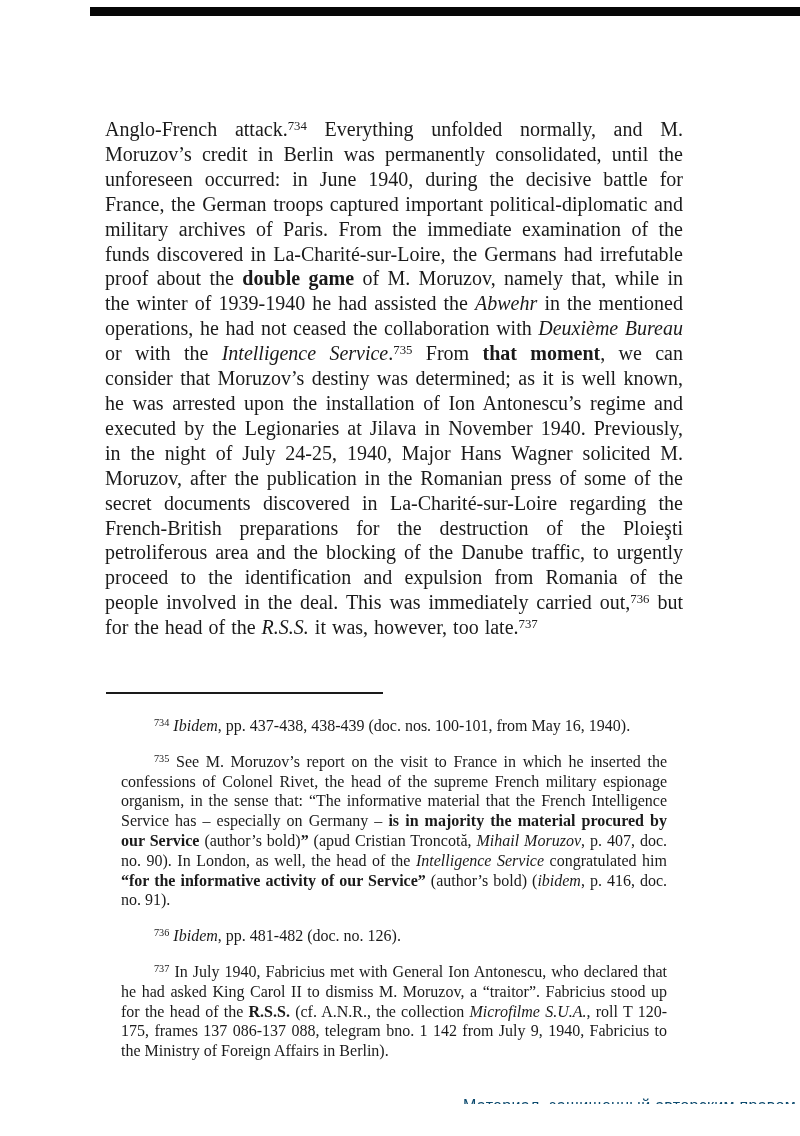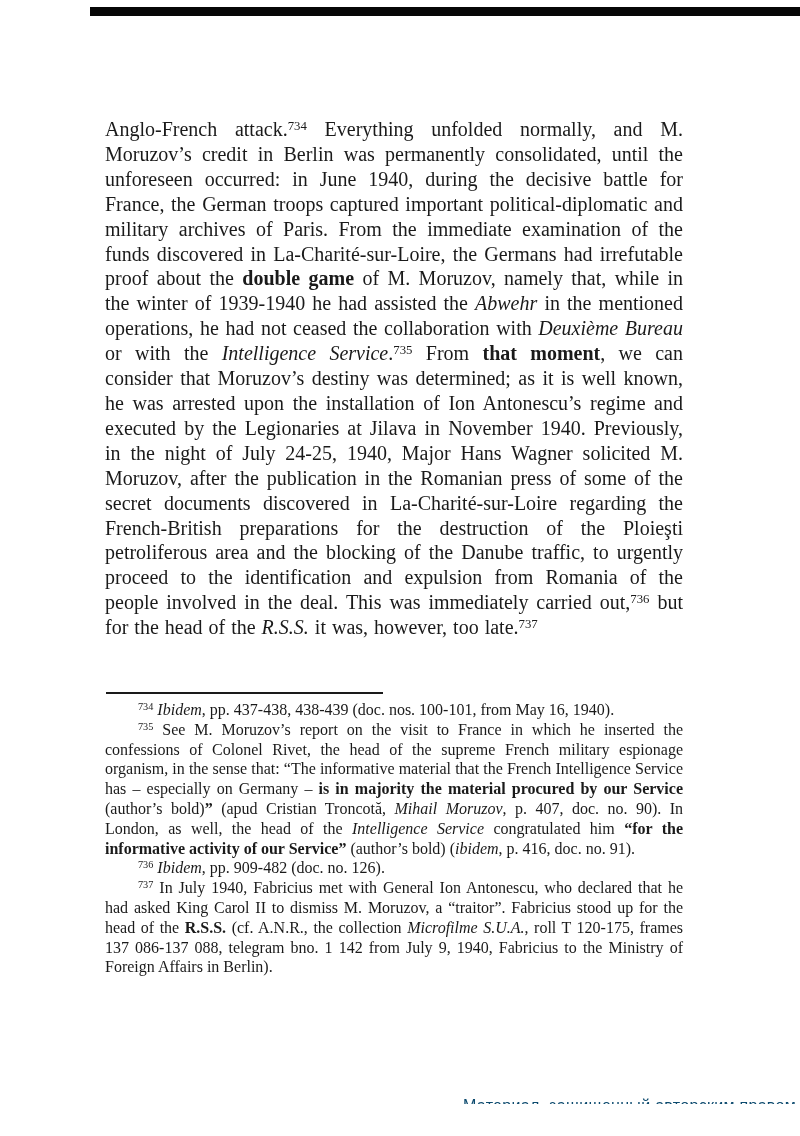--- a/index.html
+++ b/index.html
@@ -18,21 +18,21 @@
     word-spacing:1px;
   }
   .fn-rule {
     position:absolute; left:106px; top:692px; width:277px; height:2px;
     background:#1a1a1a;
   }
   .footnotes {
     position:absolute; left:105px; top:700px; width:578px;
     font-size:16px; line-height:19.8px; text-align:justify;
   }
-  .footnotes p { margin:0; text-indent:33px; }
+  .footnotes p { margin:16px; text-indent:33px; }
   .st-b { font-weight:700; }
   .st-i { font-style:italic; }
   .st-sup { font-size:64%; position:relative; top:-0.5em; line-height:0; }
   .page-number {
     position:absolute; left:105px; top:1026px; width:578px;
     text-align:center; font-size:21px; letter-spacing:0.5px;
   }
   .watermark {
     position:absolute; right:4px; top:1097px;
     font-family:"Liberation Sans","DejaVu Sans",sans-serif;
@@ -46,20 +46,20 @@
 
   <div class="scan-bar"></div>
 
   <div class="body-text"><span>Anglo-French attack.</span><span class="st-sup">734</span><span> Everything unfolded normally, and M. Moruzov’s credit in Berlin was permanently consolidated, until the unforeseen occurred: in June 1940, during the decisive battle for France, the German troops captured important political-diplomatic and military archives of Paris. From the immediate examination of the funds discovered in La-Charité-sur-Loire, the Germans had irrefutable proof about the </span><span class="st-b">double game</span><span> of M. Moruzov, namely that, while in the winter of 1939-1940 he had assisted the </span><span class="st-i">Abwehr</span><span> in the mentioned operations, he had not ceased the collaboration with </span><span class="st-i">Deuxième Bureau</span><span> or with the </span><span class="st-i">Intelligence Service</span><span>.</span><span class="st-sup">735</span><span> From </span><span class="st-b">that moment</span><span>, we can consider that Moruzov’s destiny was determined; as it is well known, he was arrested upon the installation of Ion Antonescu’s regime and executed by the Legionaries at Jilava in November 1940. Previously, in the night of July 24-25, 1940, Major Hans Wagner solicited M. Moruzov, after the publication in the Romanian press of some of the secret documents discovered in La-Charité-sur-Loire regarding the French-British preparations for the destruction of the Ploieşti petroliferous area and the blocking of the Danube traffic, to urgently proceed to the identification and expulsion from Romania of the people involved in the deal. This was immediately carried out,</span><span class="st-sup">736</span><span> but for the head of the </span><span class="st-i">R.S.S.</span><span> it was, however, too late.</span><span class="st-sup">737</span></div>
 
   <div class="fn-rule"></div>
 
   <div class="footnotes">
     <p><span class="st-sup">734</span><span> </span><span class="st-i">Ibidem</span><span>, pp. 437-438, 438-439 (doc. nos. 100-101, from May 16, 1940).</span></p>
     <p><span class="st-sup">735</span><span> See M. Moruzov’s report on the visit to France in which he inserted the confessions of Colonel Rivet, the head of the supreme French military espionage organism, in the sense that: “The informative material that the French Intelligence Service has – especially on Germany – </span><span class="st-b">is in majority the material procured by our Service</span><span> (author’s bold)</span><span class="st-b">”</span><span> (apud Cristian Troncotă, </span><span class="st-i">Mihail Moruzov</span><span>, p. 407, doc. no. 90). In London, as well, the head of the </span><span class="st-i">Intelligence Service</span><span> congratulated him </span><span class="st-b">“for the informative activity of our Service”</span><span> (author’s bold) (</span><span class="st-i">ibidem</span><span>, p. 416, doc. no. 91).</span></p>
-    <p><span class="st-sup">736</span><span> </span><span class="st-i">Ibidem</span><span>, pp. 909-482 (doc. no. 126).</span></p>
+    <p><span class="st-sup">736</span><span> </span><span class="st-i">Ibidem</span><span>, pp. 481-482 (doc. no. 126).</span></p>
     <p><span class="st-sup">737</span><span> In July 1940, Fabricius met with General Ion Antonescu, who declared that he had asked King Carol II to dismiss M. Moruzov, a “traitor”. Fabricius stood up for the head of the </span><span class="st-b">R.S.S.</span><span> (cf. A.N.R., the collection </span><span class="st-i">Microfilme S.U.A.</span><span>, roll T 120-175, frames 137 086-137 088, telegram bno. 1 142 from July 9, 1940, Fabricius to the Ministry of Foreign Affairs in Berlin).</span></p>
   </div>
 
 
   <div class="watermark">Материал, защищенный авторским правом</div>
 
 </div>
 
 </body></html>

